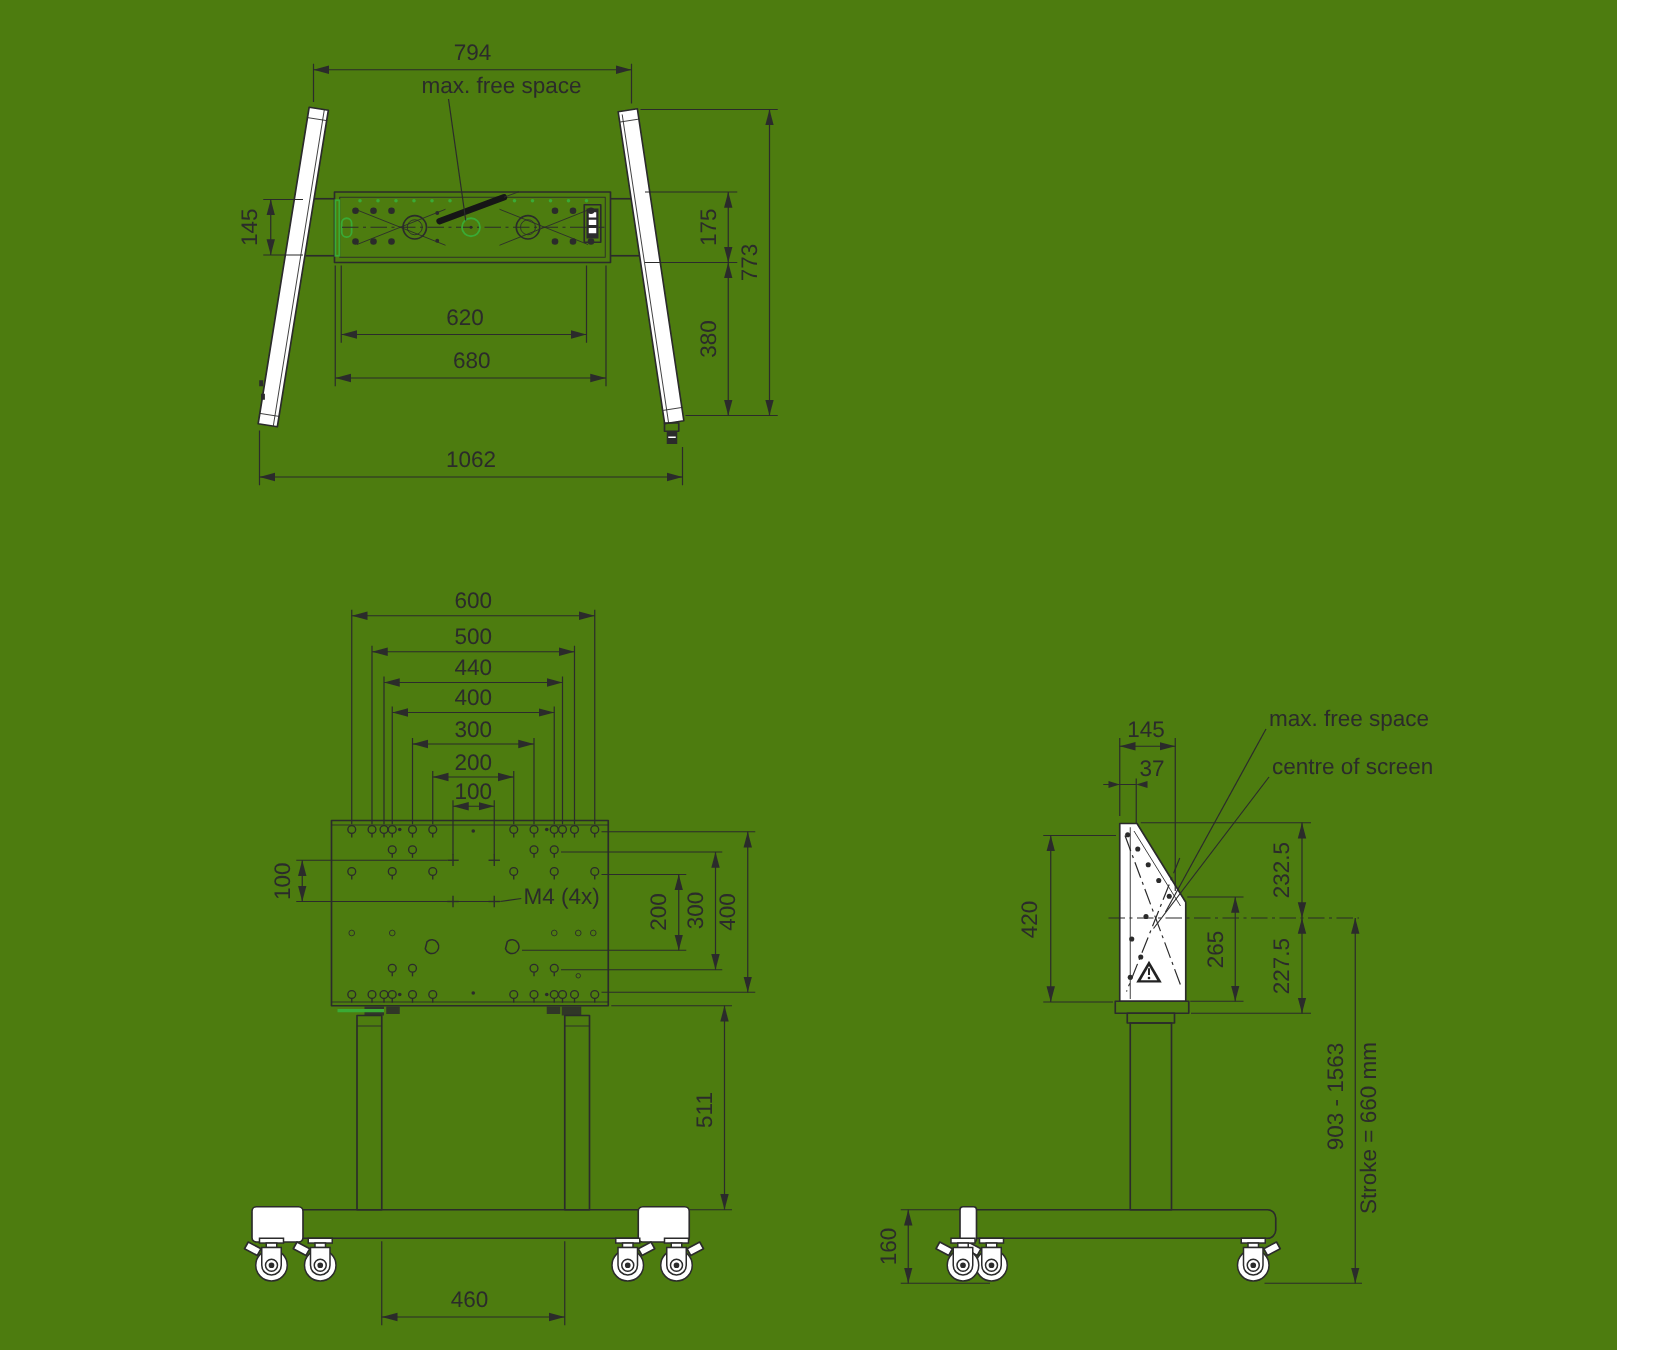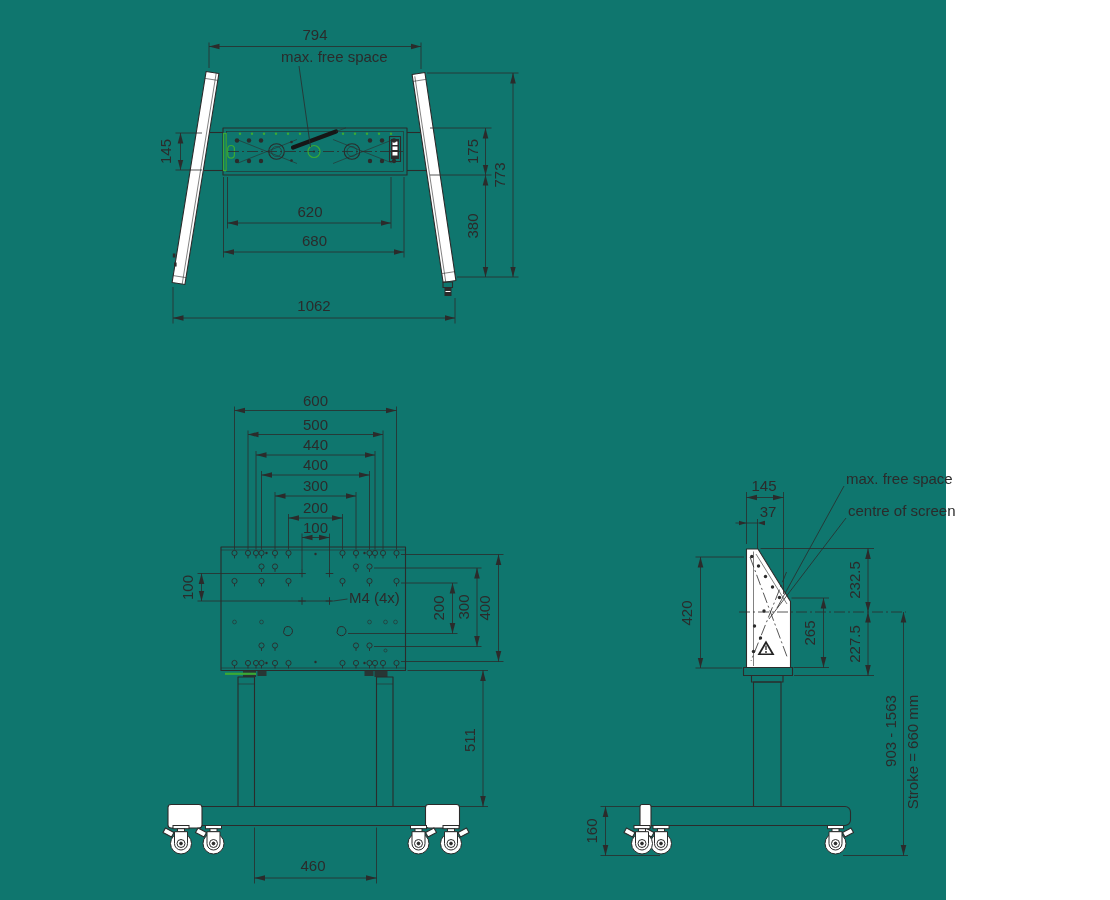--- a/index.html
+++ b/index.html
@@ -1,16 +1,16 @@
 <!DOCTYPE html>
 <html><head>
 <meta charset="utf-8">
 <style>
   html,body{margin:0;padding:0;background:#fff}
-  .stage{width:946px;height:900px;background:#0f766e;position:relative;font-family:"Liberation Sans",sans-serif}
+  .stage{width:1078px;height:900px;background:#4d7c0f;position:relative;font-family:"Liberation Sans",sans-serif}
   svg{display:block}
   .o {fill:none;stroke:#2b2b2b;stroke-width:1.1;stroke-linejoin:round}
   .ow{fill:#fff;stroke:#2b2b2b;stroke-width:1.1;stroke-linejoin:round}
   .tn{fill:none;stroke:#2b2b2b;stroke-width:.6}
   .d {fill:none;stroke:#2b2b2b;stroke-width:.8}
   .cl{fill:none;stroke:#2b2b2b;stroke-width:.8;stroke-dasharray:11 3 2 3}
   .g {fill:none;stroke:#3aaa35;stroke-width:1.2}
   .gd{fill:#3aaa35;stroke:none}
   .bk{fill:#2b2b2b;stroke:none}
   .t {font-family:"Liberation Sans",sans-serif;font-size:15px;fill:#2b2b2b}

